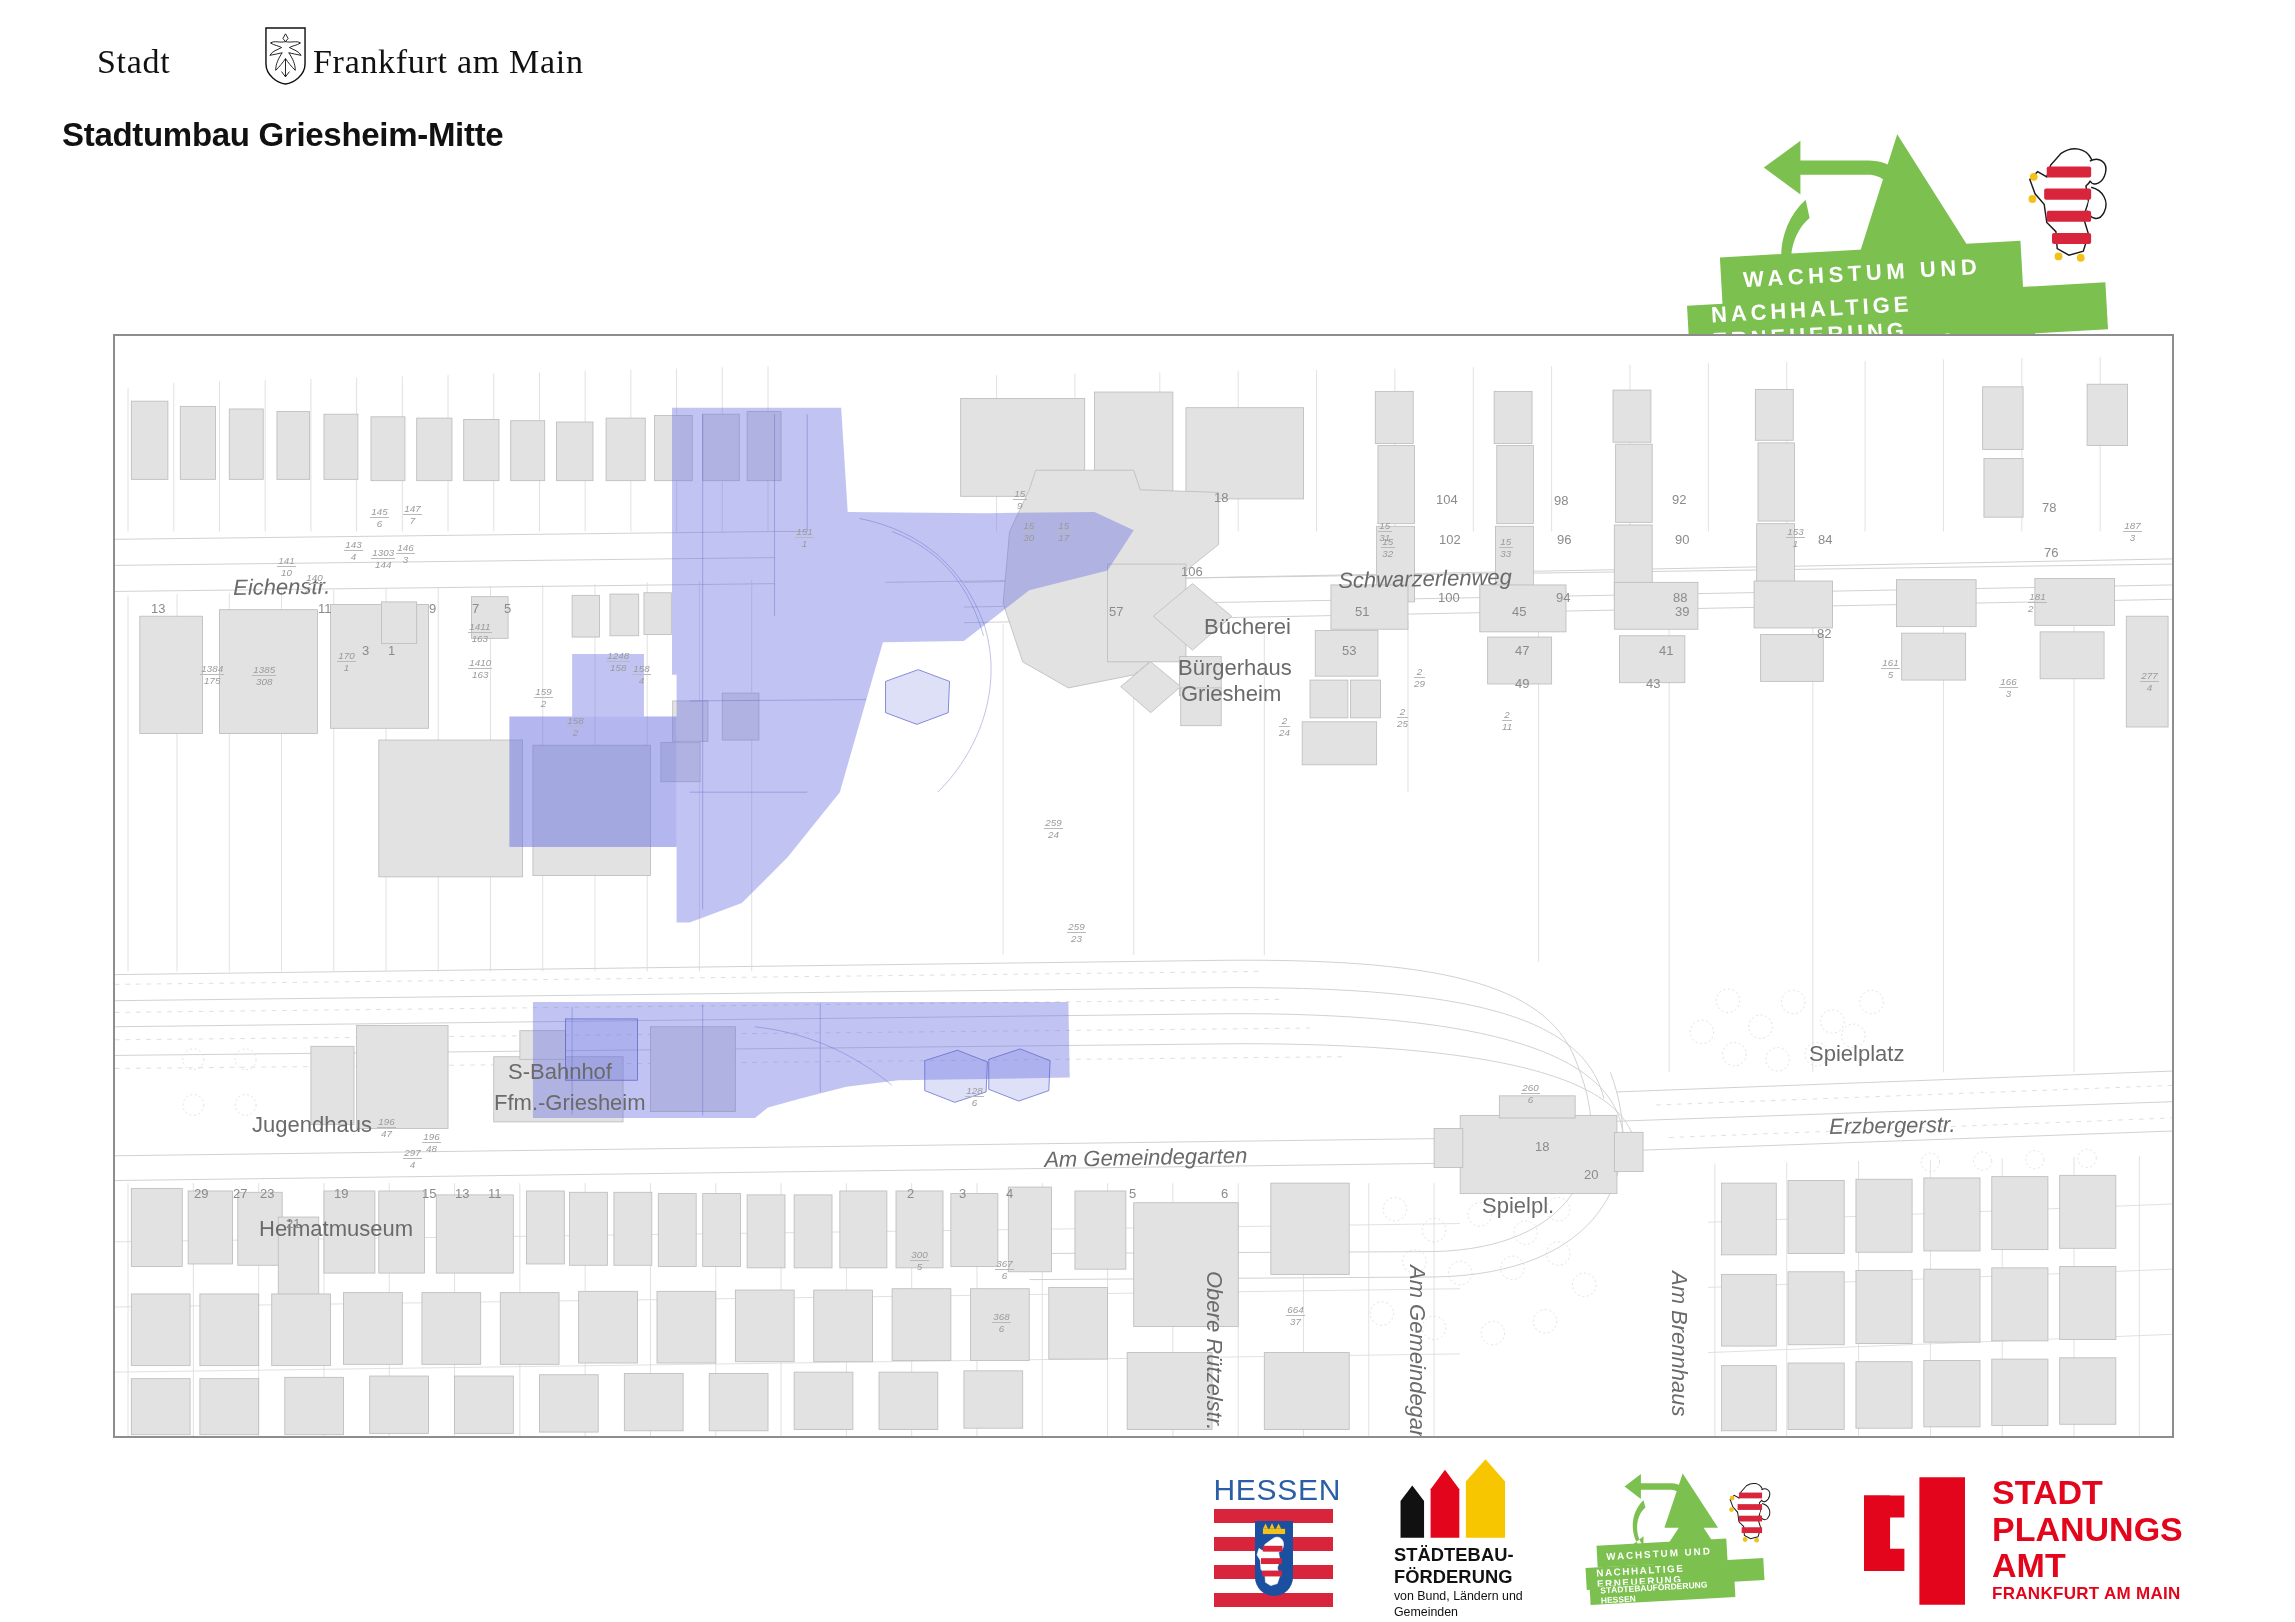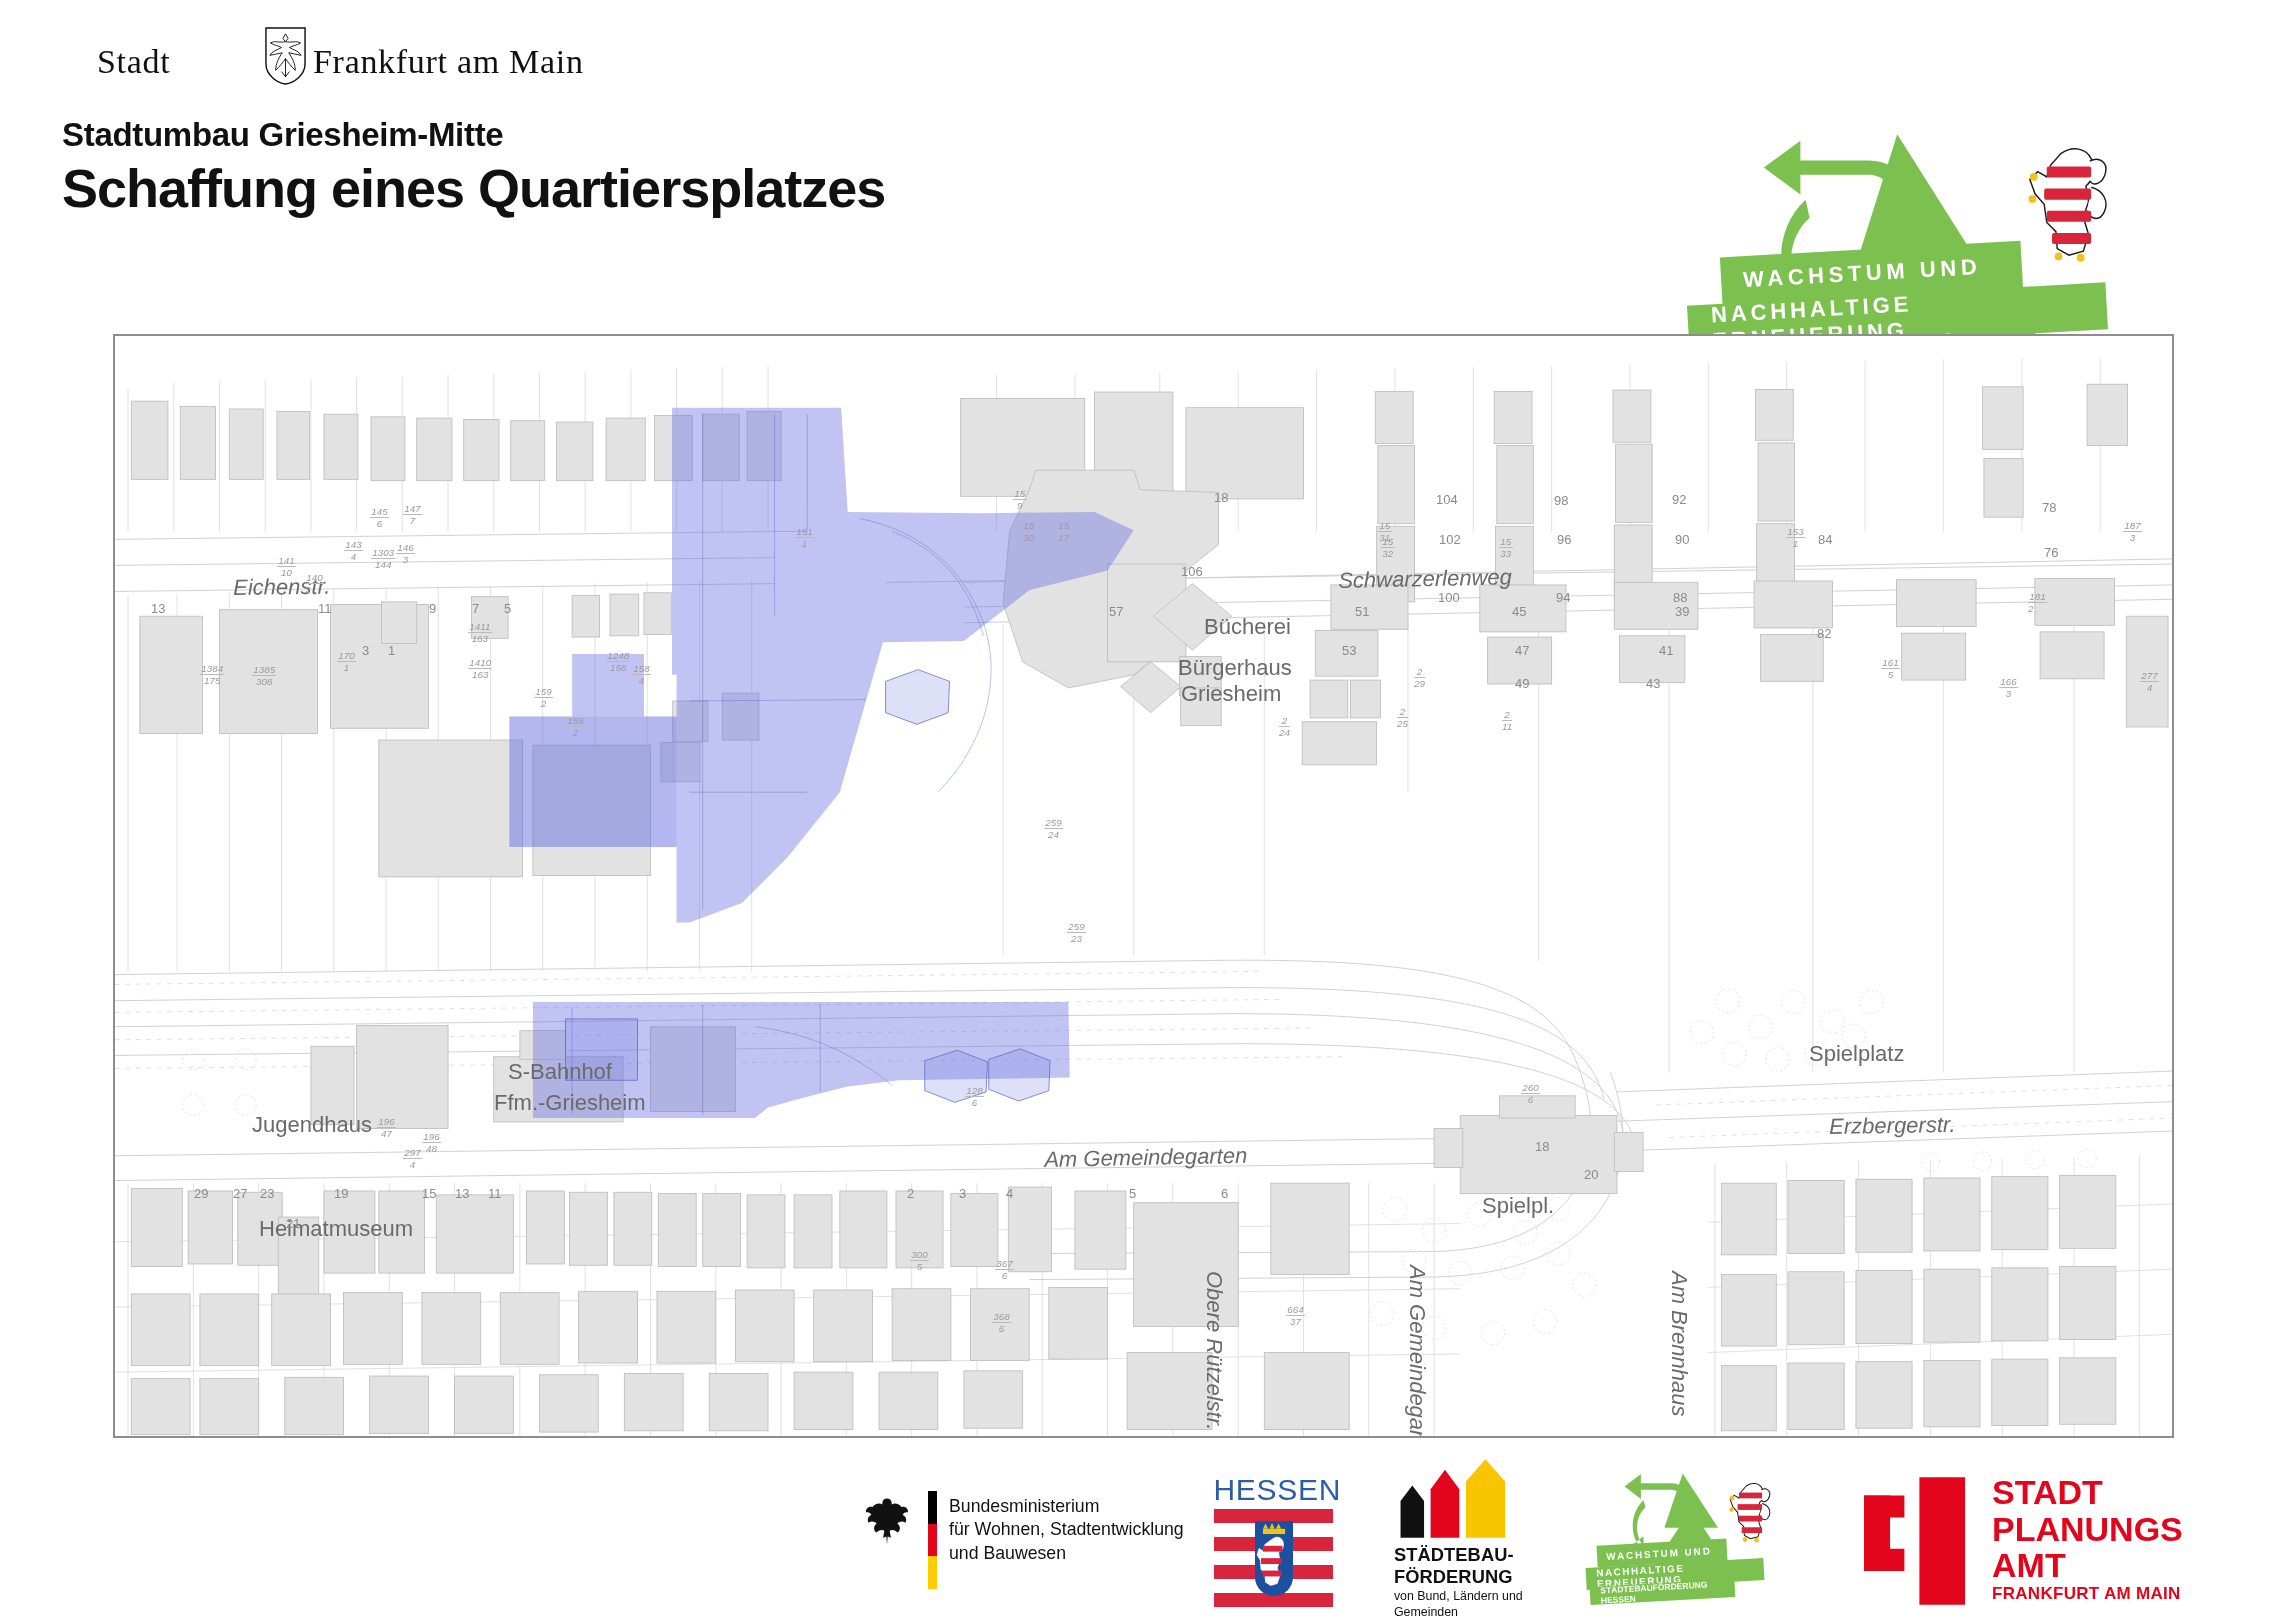--- a/index.html
+++ b/index.html
@@ -100,21 +100,20 @@
         <path d="M33 12 L29 19 L33 24 L37 19 Z"></path>
         <path d="M33 24 C24 26 16 22 10 26 C16 30 22 30 27 33 C20 37 13 38 9 45 C16 44 22 42 28 41 C22 50 18 58 18 68 C24 62 29 56 33 50 C37 56 42 62 48 68 C48 58 44 50 38 41 C44 42 50 44 57 45 C53 38 46 37 39 33 C44 30 50 30 56 26 C50 22 42 26 33 24 Z"></path>
         <path d="M33 50 L33 78"></path>
         <path d="M27 70 L33 78 L39 70"></path>
       </g>
     </svg>
     <div class="cl-text cl-right">Frankfurt am Main</div>
   </div>
 
   <div id="title-sub">Stadtumbau Griesheim-Mitte</div>
-  <div id="title-main">Schaffung eines Quartiersplatzes</div>
 
   <div id="wn-logo">
     <svg viewBox="0 0 740 420" style="position:absolute;left:0;top:0;width:484px;height:275px;">
 
       <path d="M160 120 C110 165 110 250 160 295 L160 330 L108 288 L160 246 L160 278 C128 242 130 178 166 148 Z" fill="#7cc04f"></path>
       <path d="M152 60 L256 60 C292 60 318 84 322 118 L296 118 C292 96 276 82 256 82 L152 82 L152 112 L96 71 L152 30 Z" fill="#7cc04f"></path>
 
       <path d="M300 20 L420 210 L370 210 L470 360 L190 360 L288 210 L240 210 Z" fill="#7cc04f"></path>
     </svg>
 
@@ -679,41 +678,20 @@
       </div>
       <div class="map-label tiny-label" style="left: 929px; top: 481px; text-align: center; font-style: italic;">
         <div style="border-bottom:0.7px solid #b9b9b9;padding:0 1.3px">259</div>
         <div>24</div>
       </div>
     </div>
 </div>
 
 <div id="footer">
 
-  <div class="f-logo" id="f-bmwsb">
-    <svg class="bm-eagle" viewBox="0 0 70 78">
-      <g fill="#111">
-        <path d="M35 4 C40 4 43 8 42 13 C47 10 54 12 57 17 C62 15 68 19 67 25 C63 24 60 26 59 29
-                 C64 31 66 37 63 41 C59 38 54 39 51 42 C56 46 56 53 51 56 C48 52 43 51 39 53
-                 L41 64 L36 62 L35 74 L34 62 L29 64 L31 53 C27 51 22 52 19 56 C14 53 14 46 19 42
-                 C16 39 11 38 7 41 C4 37 6 31 11 29 C10 26 7 24 3 25 C2 19 8 15 13 17 C16 12 23 10 28 13
-                 C27 8 30 4 35 4 Z"></path>
-      </g>
-    </svg>
-    <div class="bm-bar">
-      <i style="background:#000000"></i>
-        <i style="background:#e3051b"></i>
-        <i style="background:#ffcc00"></i>
-    </div>
-    <div class="bm-text">
-      <div>Bundesministerium</div>
-      <div>für Wohnen, Stadtentwicklung</div>
-      <div>und Bauwesen</div>
-    </div>
-  </div>
 
   <div class="f-logo" id="f-hessen">
     <div class="hs-word">HESSEN</div>
     <div class="hs-flag">
       <div class="hs-stripe" style="top:0px"></div>
       <div class="hs-stripe" style="top:28px"></div>
       <div class="hs-stripe" style="top:56px"></div>
       <div class="hs-stripe" style="top:84px"></div>
       <div class="hs-shield">
         <svg viewBox="0 0 58 115" style="width:38px;height:75px;">

